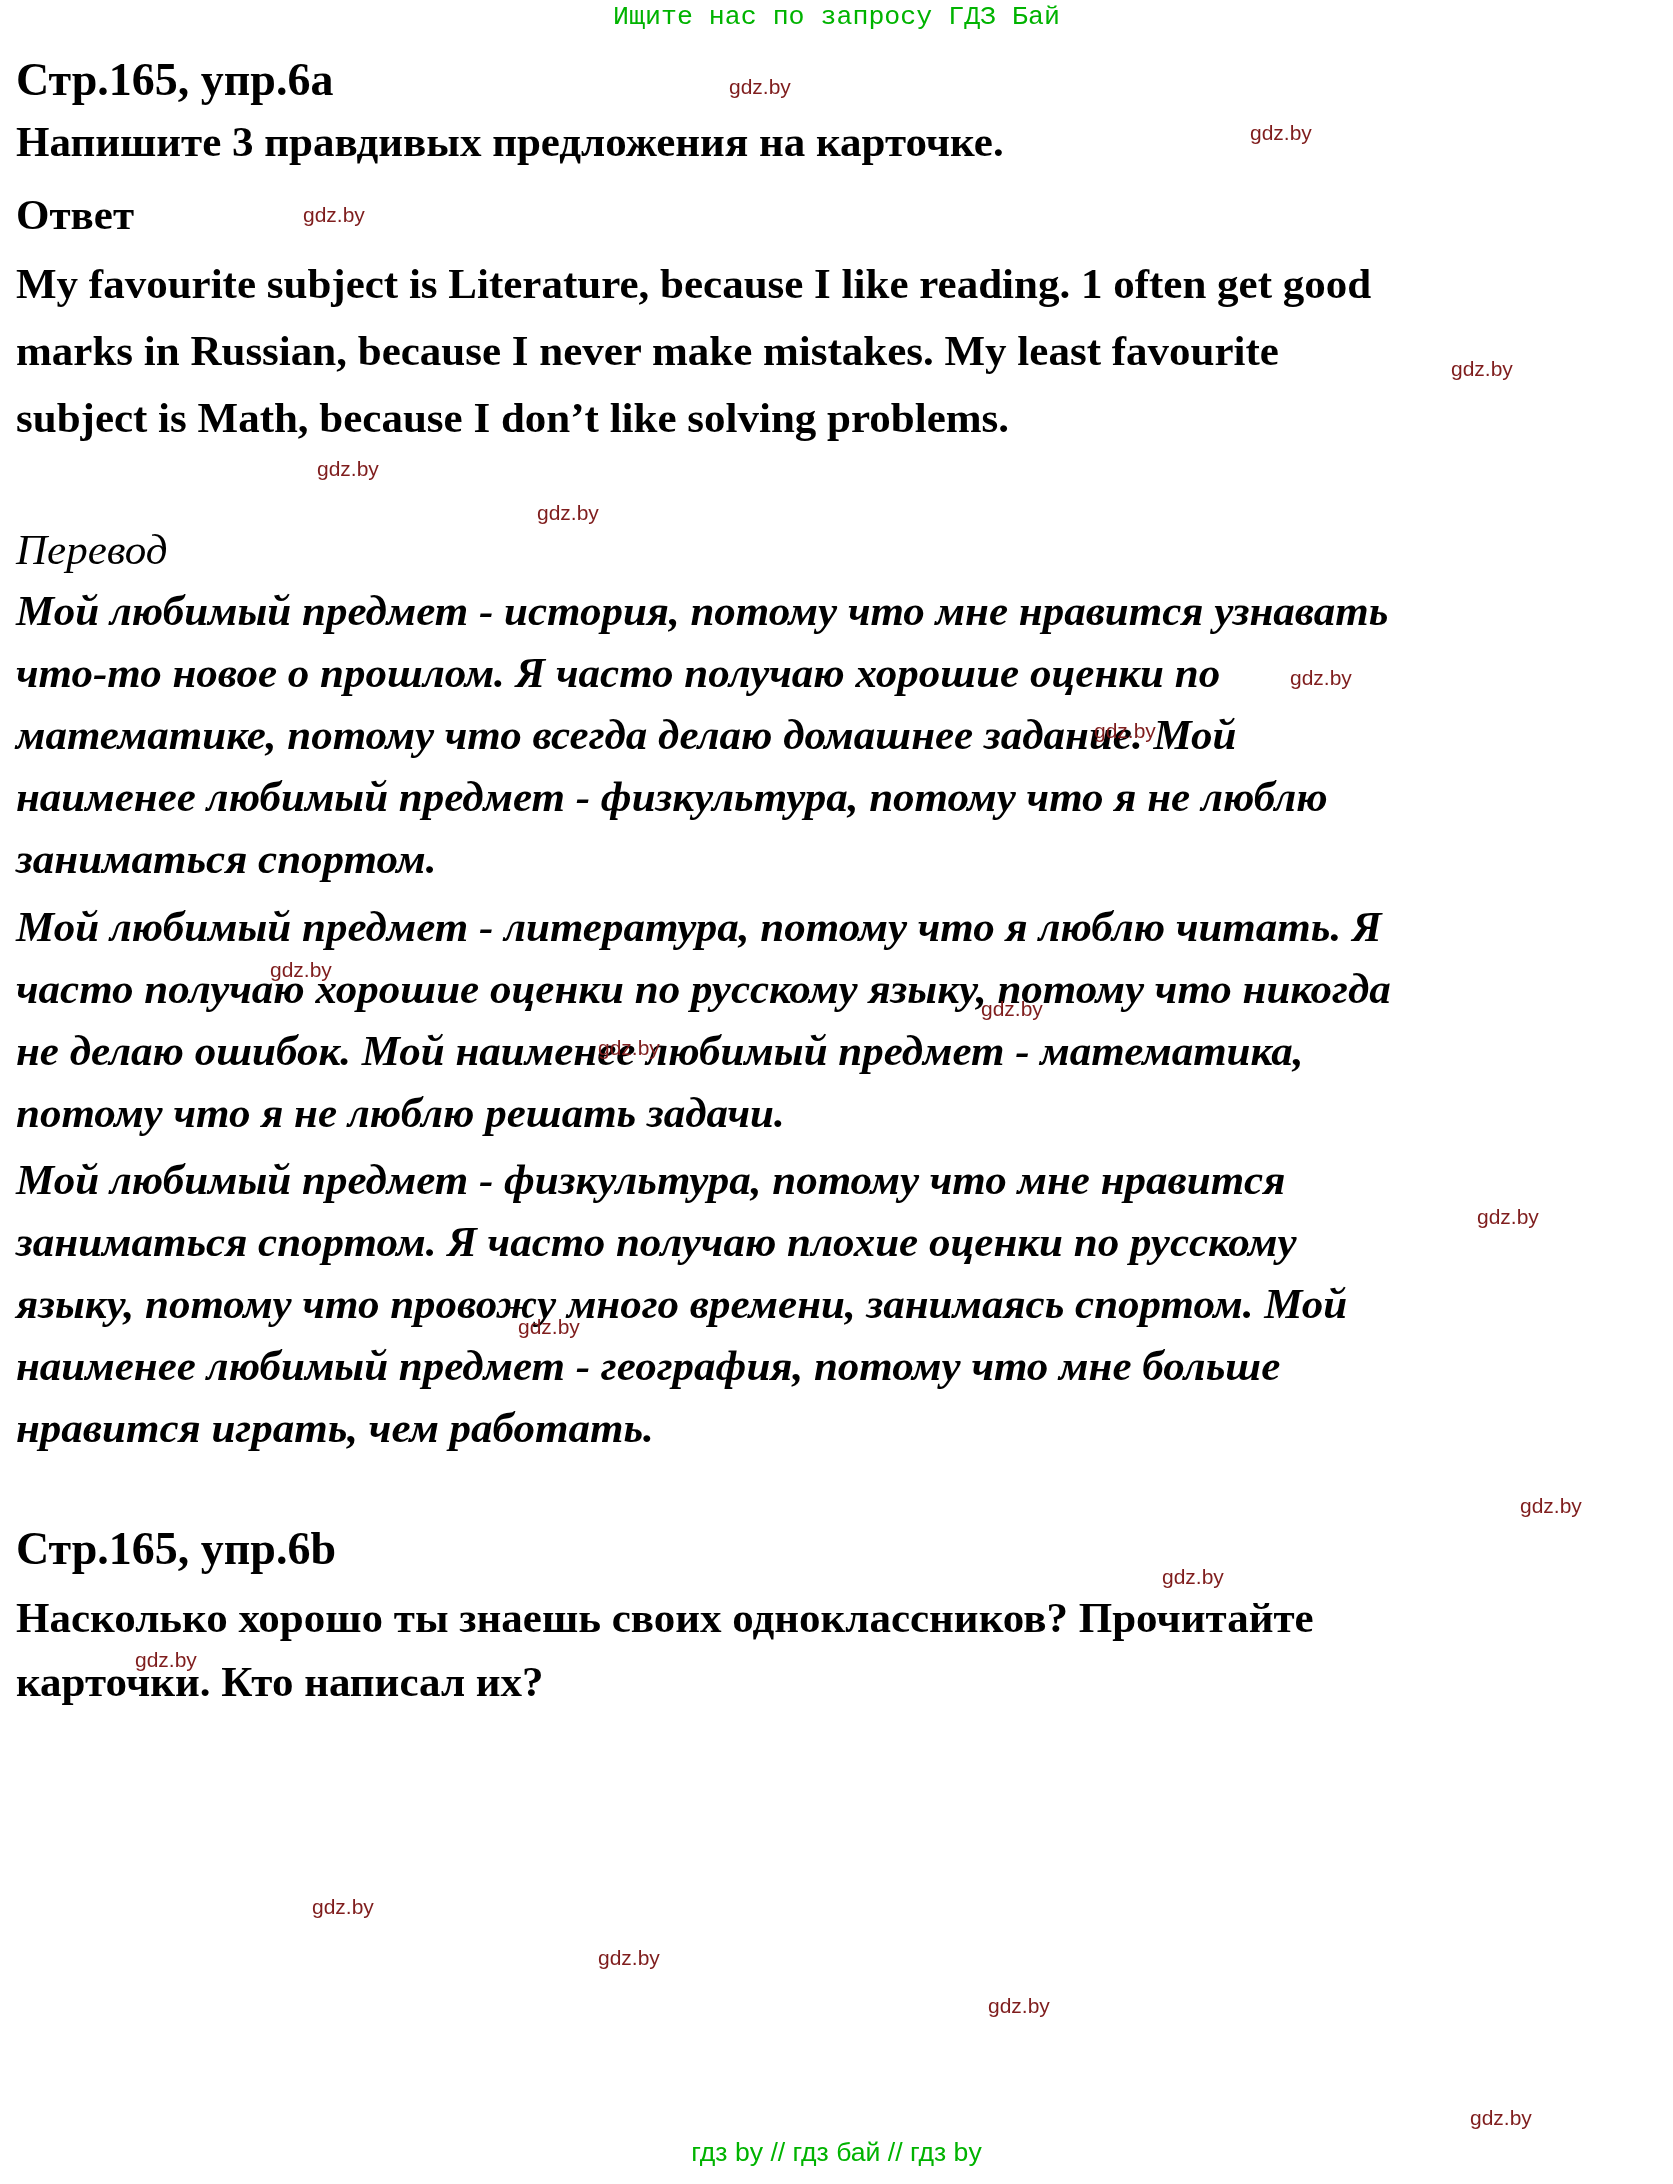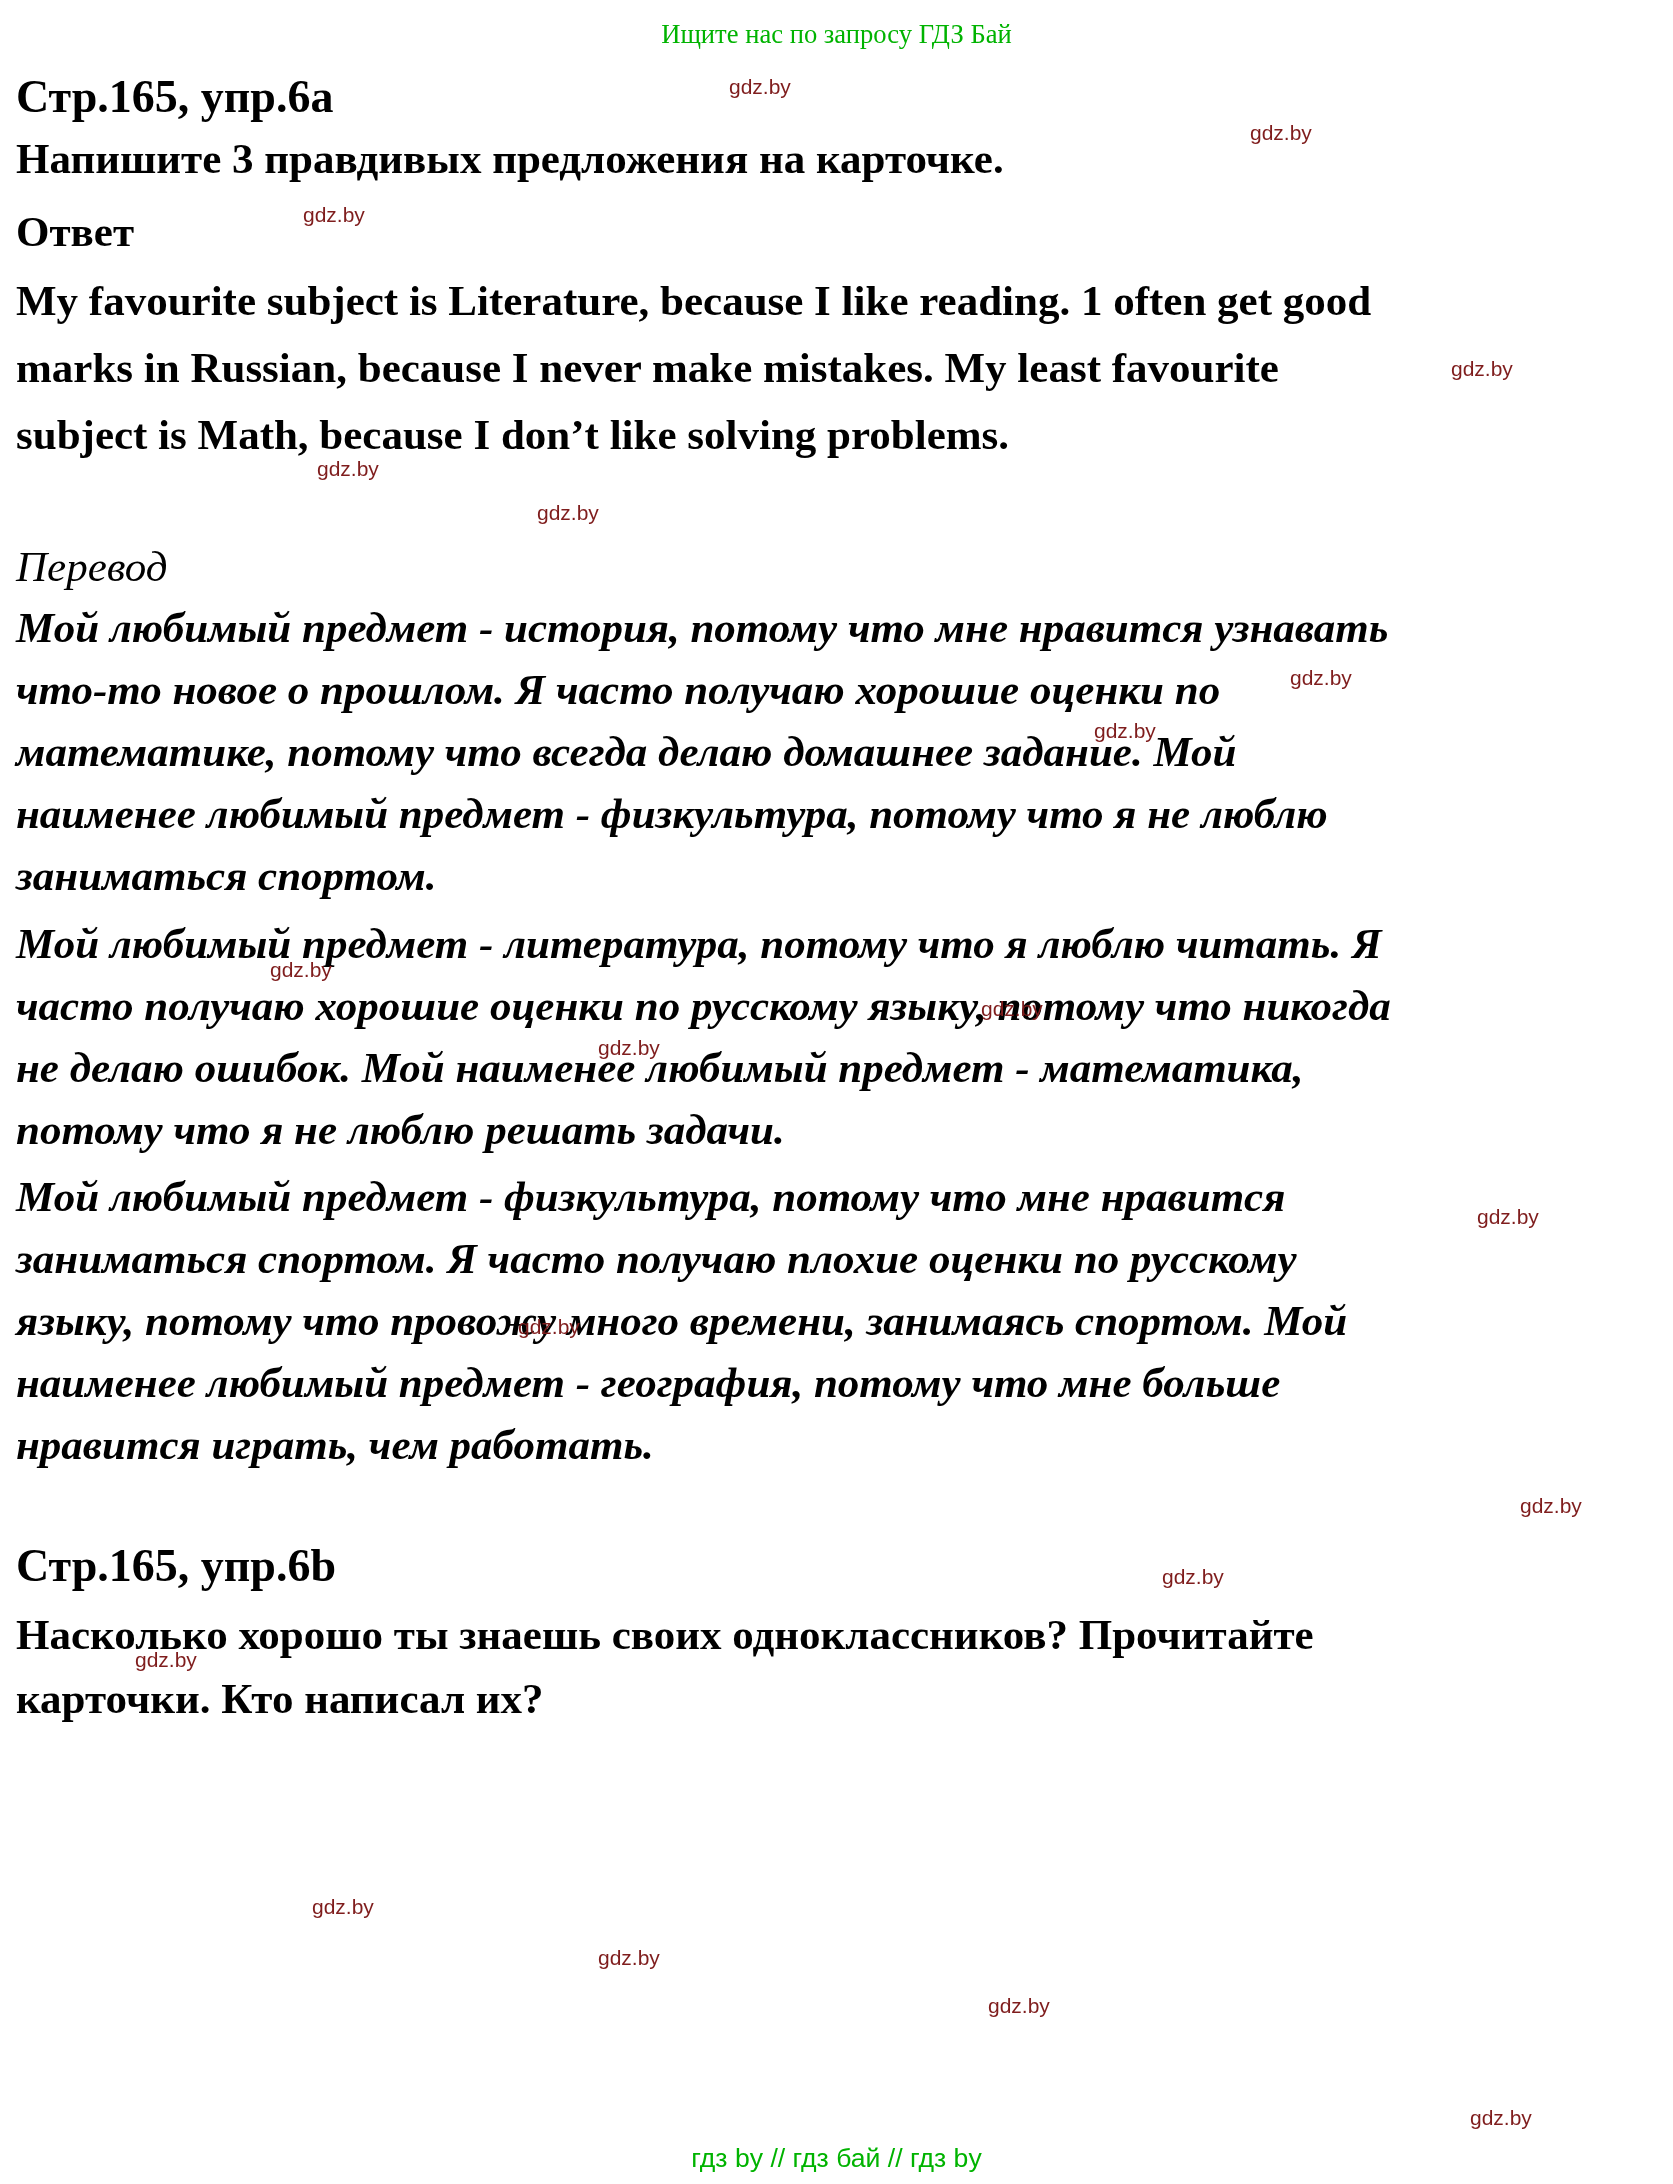--- a/index.html
+++ b/index.html
@@ -9,23 +9,23 @@
   }
   body {
     width: 1673px;
     height: 2185px;
     position: relative;
     overflow: hidden;
     font-family: "Liberation Serif", serif;
     color: #000000;
   }
   .promo-top {
-    margin-top: 18px;
+    margin-top: 1px;
     text-align: center;
-    font-family: Liberation Serif, serif;
+    font-family: Liberation Mono, monospace;
     font-size: 26.6px;
     line-height: 32px;
     color: #00b300;
   }
   .content {
     padding: 0 12.4px 0 16px;
   }
   .ex-title {
     margin: 21px 0 0 0;
     font-size: 46px;
@@ -75,21 +75,21 @@
   .ex-title-b {
     margin-top: 64px;
   }
   .task-line-b {
     margin-top: 12.4px;
     line-height: 64px;
   }
   .footer-links {
     position: absolute;
     left: 0;
-    bottom: 11px;
+    bottom: 17px;
     width: 100%;
     text-align: center;
     font-family: "Liberation Sans", sans-serif;
     font-size: 26.6px;
     color: #00b300;
   }
   .wm {
     position: absolute;
     font-family: "Liberation Sans", sans-serif;
     font-size: 21px;

